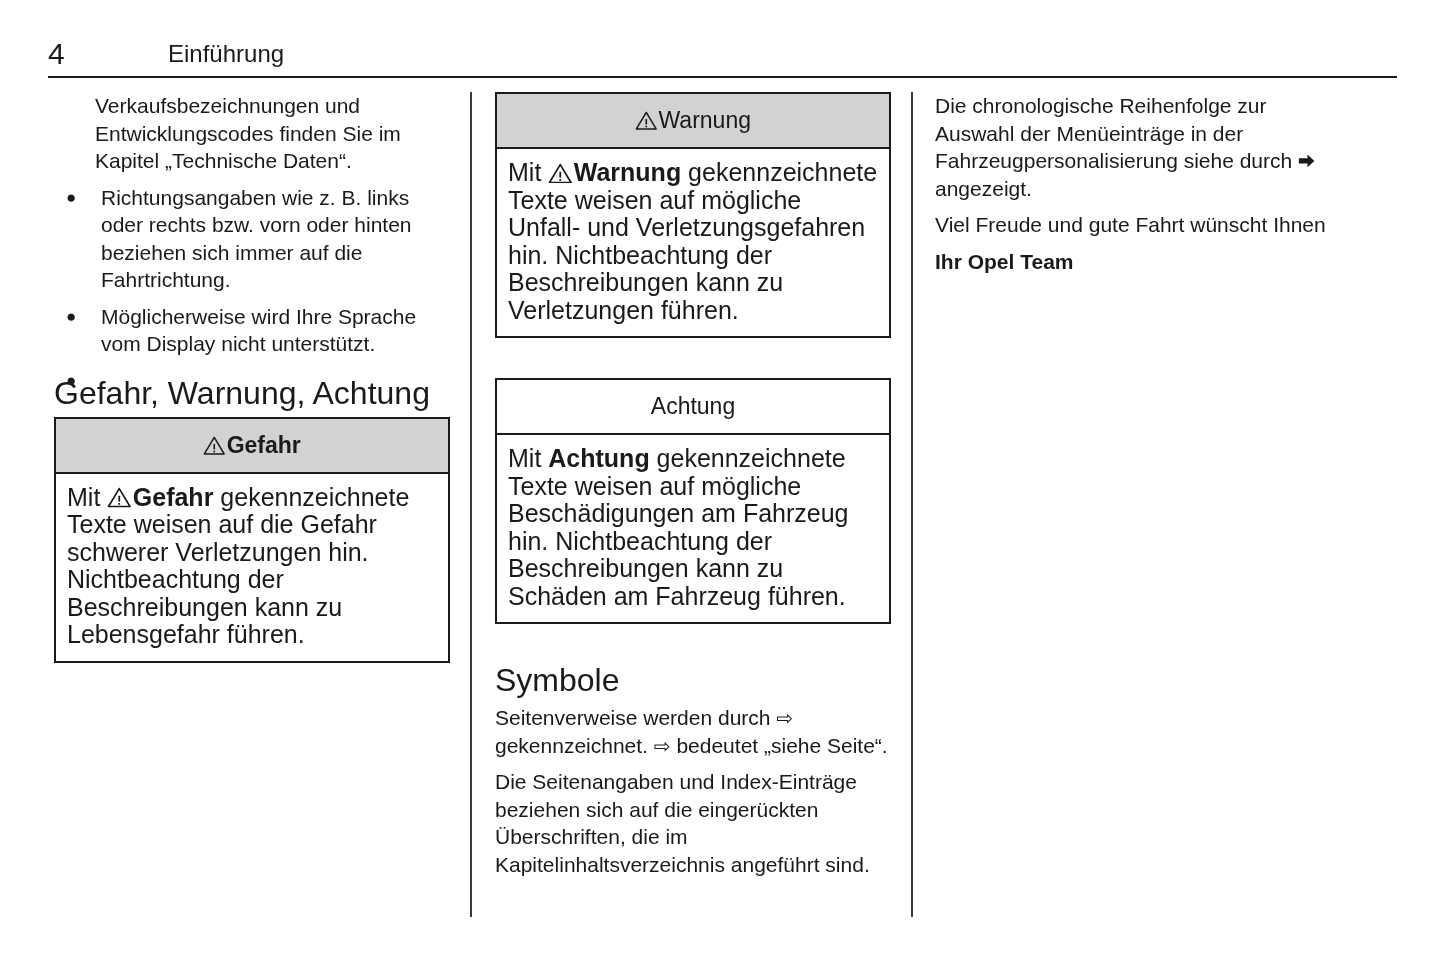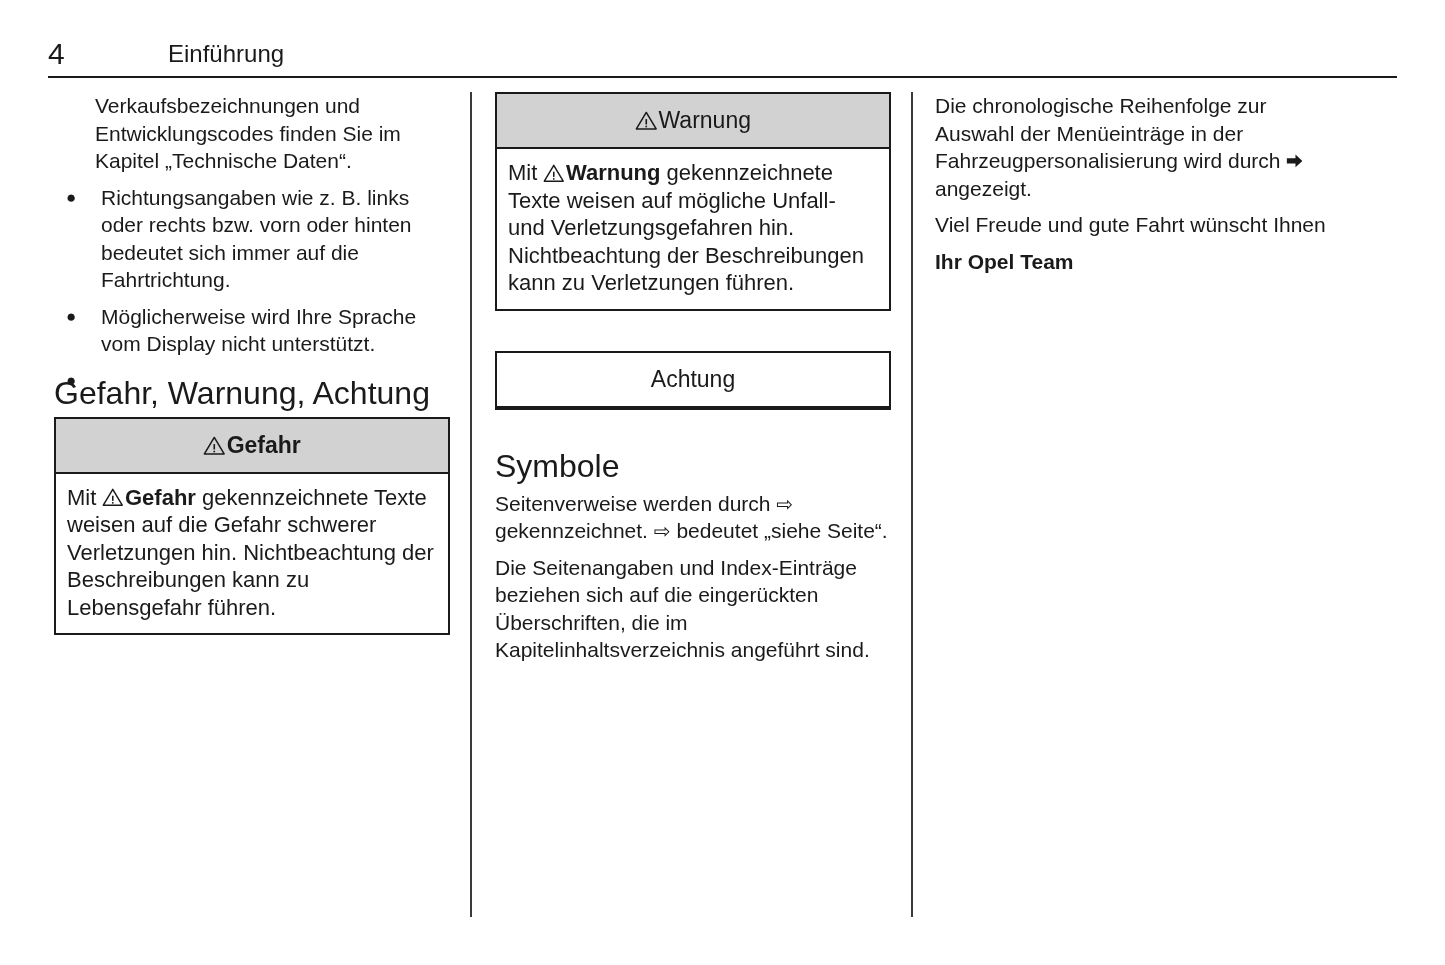--- a/index.html
+++ b/index.html
@@ -137,21 +137,21 @@
     font-size: 23px;
     line-height: 28px;
     font-weight: 400;
     padding: 12px 8px 13px 8px;
     border-bottom: 2px solid #1a1a1a;
     box-sizing: border-box;
   }
   .notice-head.shaded { background: #d2d2d2; }
   .notice-head.plain  { background: #ffffff; }
   .notice-body {
-    font-size: 22px;
+    font-size: 25px;
     line-height: 27.5px;
     padding: 10px 11px 12px 11px;
     color: #1a1a1a;
   }
 
   
   .tri {
     display: inline-block;
     width: 0.98em;
     height: 0.82em;
@@ -189,21 +189,21 @@
   <div class="col-divider divider-1"></div>
   <div class="col-divider divider-2"></div>
 
   <div class="col col-left">
 
     <p class="para para-intro">Verkaufsbezeichnungen und Entwicklungscodes finden Sie im Kapitel „Technische Daten“.</p>
 
     <ul class="bullet-list">
       <li class="bullet-item">
         <span class="bullet-dot">●</span>
-        <span>Richtungsangaben wie z. B. links oder rechts bzw. vorn oder hinten bedeutet sich immer auf die Fahrtrichtung.</span>
+        <span>Richtungsangaben wie z. B. links oder rechts bzw. vorn oder hinten beziehen sich immer auf die Fahrtrichtung.</span>
       </li>
       <li class="bullet-item">
         <span class="bullet-dot">●</span>
         <span>Möglicherweise wird Ihre Sprache vom Display nicht unterstützt.</span>
       </li>
       <li class="bullet-item">
         <span class="bullet-dot">●</span>
       </li>
     </ul>
 
@@ -248,33 +248,34 @@
             <rect x="11.1" y="9" width="1.8" height="6" fill="#1a1a1a"></rect>
             <rect x="11.1" y="16.4" width="1.8" height="1.8" fill="#1a1a1a"></rect>
           </svg>
         </span><span class="bold">Warnung</span><span> gekennzeichnete Texte weisen auf mögliche Unfall- und Verletzungsgefahren hin. Nichtbeachtung der Beschreibungen kann zu Verletzungen führen.</span></div>
     </div>
 
     <div class="notice-box">
       <div class="notice-head plain">
         <span>Achtung</span>
       </div>
+      <div class="notice-body"><span>Mit </span><span class="bold">Achtung</span><span> gekennzeichnete Texte weisen auf mögliche Beschädigungen am Fahrzeug hin. Nichtbeachtung der Beschreibungen kann zu Schäden am Fahrzeug führen.</span></div>
     </div>
 
     <h2 class="section-heading section-heading-symbole">Symbole</h2>
 
     <p class="para"><span>Seitenverweise werden durch </span><span class="arrow-hollow">⇨</span><span> gekennzeichnet. </span><span class="arrow-hollow">⇨</span><span> bedeutet „siehe Seite“.</span></p>
 
     <p class="para">Die Seitenangaben und Index-Einträge beziehen sich auf die eingerückten Überschriften, die im Kapitelinhaltsverzeichnis angeführt sind.</p>
 
   </div>
 
   <div class="col col-right">
 
-    <p class="para"><span>Die chronologische Reihenfolge zur Auswahl der Menüeinträge in der Fahrzeugpersonalisierung wird durch </span><span class="arrow-solid">
+    <p class="para"><span>Die chronologische Reihenfolge zur Auswahl der Menüeinträge in der Fahrzeugpersonalisierung siehe durch </span><span class="arrow-solid">
       <svg viewBox="0 0 20 18" aria-hidden="true">
         <path d="M1 6 L11 6 L11 1.5 L19 9 L11 16.5 L11 12 L1 12 Z" fill="#1a1a1a"></path>
       </svg>
     </span><span> angezeigt.</span></p>
 
     <p class="para">Viel Freude und gute Fahrt wünscht Ihnen</p>
 
     <p class="para bold">Ihr Opel Team</p>
 
   </div>

